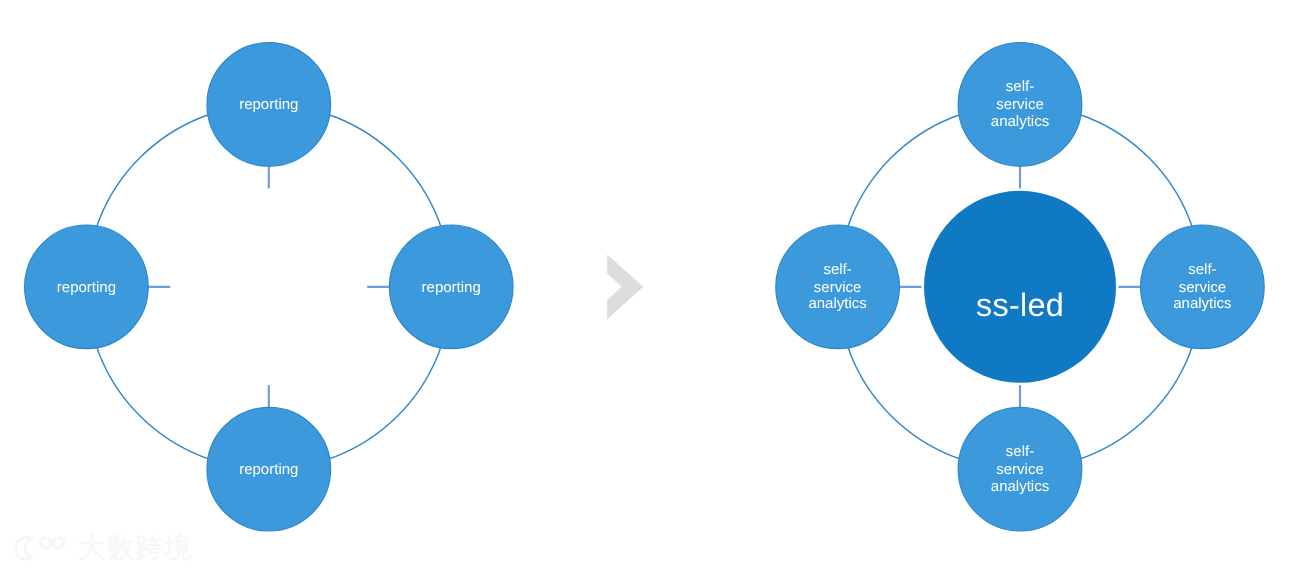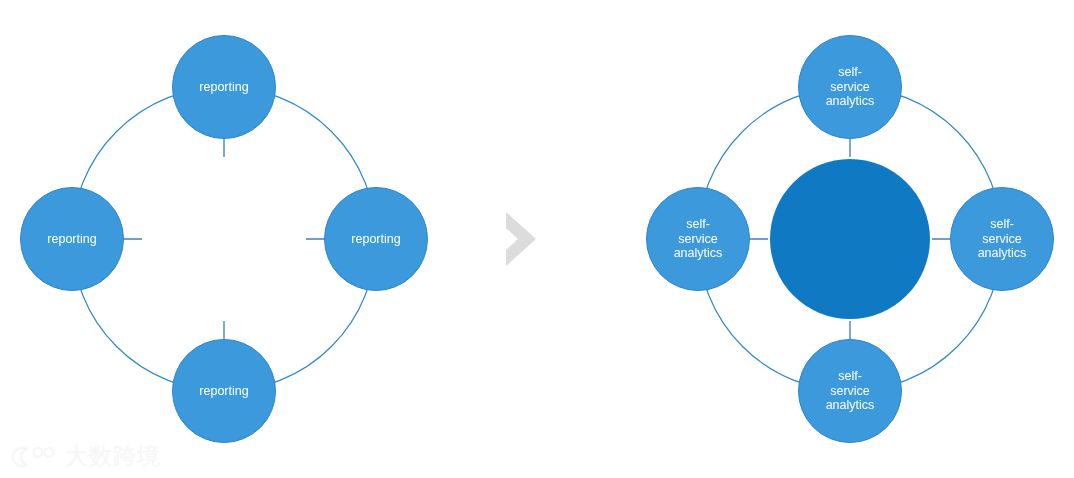--- a/index.html
+++ b/index.html
@@ -182,20 +182,21 @@
       <span class="label">
         <span>self-</span><br>
         <span>service</span><br>
         <span>analytics</span>
       </span>
     </div>
 
     <div class="node node-core">
       <span class="label">
         <br>
+        <span>ss-led</span>
       </span>
     </div>
   </div>
 
   <div class="watermark">
     <svg width="46" height="26" viewBox="0 0 46 26">
       <path d="M14,5 A9,9 0 1 0 14,21 A9,9 0 0 1 14,5 Z" fill="none" stroke="#f0f0f0" stroke-width="2.6"></path>
       <circle cx="26" cy="8.5" r="4.4" fill="none" stroke="#f0f0f0" stroke-width="2.4"></circle>
       <circle cx="37" cy="8.5" r="4.4" fill="none" stroke="#f0f0f0" stroke-width="2.4"></circle>
     </svg>

